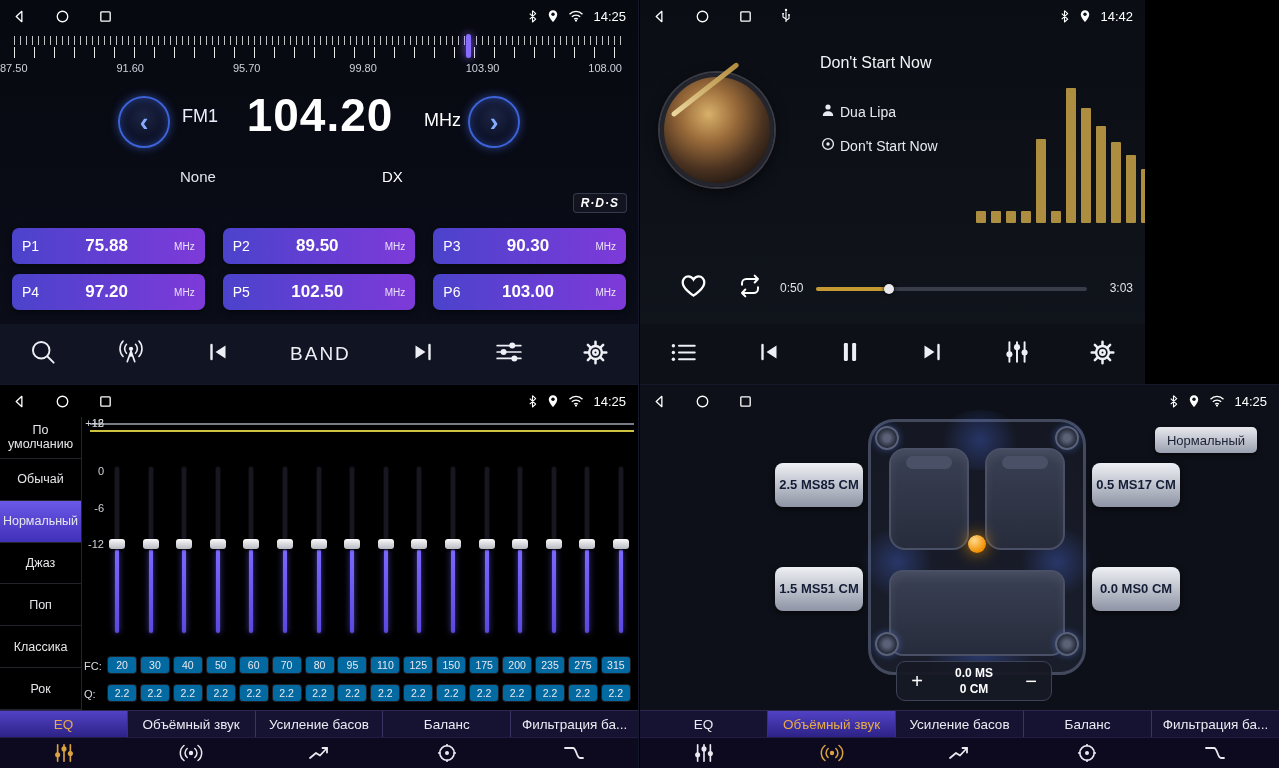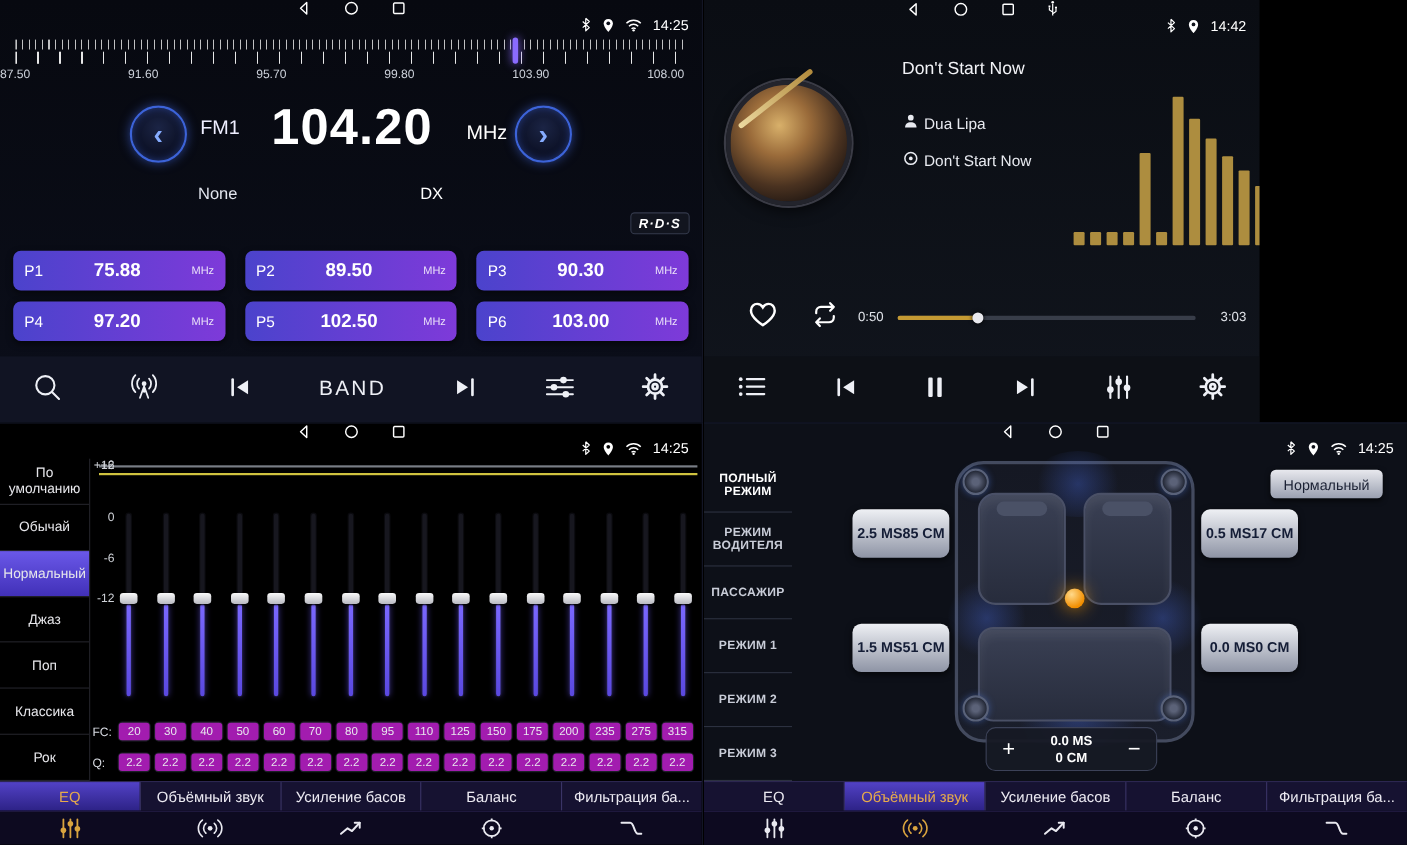--- a/index.html
+++ b/index.html
@@ -5,21 +5,21 @@
   * { margin:0; padding:0; box-sizing:border-box; }
   html,body { width:1279px; height:768px; background:#000; overflow:hidden;
     font-family:"Liberation Sans", sans-serif; color:#fff; }
   .quad { position:absolute; overflow:hidden; }
   #radio  { left:0;   top:0;   width:639px; height:384px; background:linear-gradient(180deg,#070910,#0b0e1a); border-right:1px solid #14182a; }
   #player { left:640px;top:0;   width:505px; height:384px; background:linear-gradient(180deg,#0a0d13,#11151d); }
   #eq     { left:0;   top:384px;width:639px; height:384px; background:#000; border-right:1px solid #14182a; border-top:1px solid #14182a; }
   #field  { left:640px;top:384px;width:639px; height:384px; background:#0d1018; border-top:1px solid #14182a; }
 
   
-  .sbar { height:32px; display:flex; align-items:center; padding:0 12px; position:relative; z-index:5;flex-direction:column; }
+  .sbar { height:32px; display:flex; align-items:center; padding:0 12px; position:relative; z-index:5; }
   .sbar .nav { display:flex; gap:28px; align-items:center; color:#fff; }
   .sbar .right { margin-left:auto; display:flex; gap:9px; align-items:center; color:#fff; }
   .sbar svg { display:block; }
   .time { font-size:13px; }
   .nbtn { display:flex; }
 
   
   .ruler { position:absolute; left:0; right:0; top:34px; height:46px; }
   .ticks-minor { position:absolute; left:14px; right:14px; top:2px; height:9px;
     background:repeating-linear-gradient(90deg, rgba(255,255,255,.75) 0 1px, transparent 1px 6px); }
@@ -96,21 +96,21 @@
   .db:nth-of-type(6) { top:157px; } .db:nth-of-type(7) { top:193px; }
   .eq-sliders { position:absolute; left:26px; right:8px; top:50px; height:166px; display:flex; justify-content:space-between; }
   .eq-slider { position:relative; width:18px; height:100%; }
   .eq-slider .tr { position:absolute; left:7px; top:0; bottom:0; width:4px; background:#17171f; border-radius:2px; box-shadow:0 0 0 1px #0a0a0e; }
   .eq-slider .fl { position:absolute; left:7px; bottom:0; width:4px; height:84px; border-radius:2px;
     background:linear-gradient(180deg,#7a68ff,#5a48e0); box-shadow:0 0 6px rgba(110,90,255,.6); }
   .eq-slider .hd { position:absolute; left:1px; top:72px; width:16px; height:10px; border-radius:3px;
     background:linear-gradient(180deg,#fafafa,#b9bac2); box-shadow:0 1px 2px #000; }
   .eq-row { position:absolute; left:26px; right:8px; display:flex; justify-content:space-between; }
   #eq-fc-row { top:240px; } #eq-q-row { top:268px; }
-  .pill { width:28px; text-align:center; font-size:10.5px; background:#a21caf; border-radius:3px;
+  .pill { width:28px; text-align:center; font-size:10.5px; background:#0369a1; border-radius:3px;
     padding:2px 0; color:#e8e8ee; box-shadow:0 0 0 1px #1e1e28; }
   .rowlab { position:absolute; left:2px; font-size:11px; color:#d8dbe2; }
   #fc-label { top:243px; } #q-label { top:271px; }
 
   
   .fd-side { position:absolute; left:0; top:32px; bottom:58px; width:80px; display:flex; flex-direction:column; }
   .fd-item { flex:1; display:flex; align-items:center; justify-content:center; text-align:center;
     font-size:11px; font-weight:bold; letter-spacing:.3px; border-bottom:1px solid #2c3140; padding:2px 4px; color:#c9cdd8; }
   .fd-item.active { color:#fff; }
   .normal-btn { position:absolute; right:22px; top:42px; width:102px; height:26px; border-radius:5px;
@@ -677,28 +677,20 @@
             <path d="M1.5 4.2 A9 9 0 0 1 14.5 4.2"></path>
             <path d="M3.8 6.8 A6 6 0 0 1 12.2 6.8"></path>
             <path d="M6.1 9.2 A3 3 0 0 1 9.9 9.2"></path>
             <circle cx="8" cy="10.6" r="1.1" fill="currentColor" stroke="none"></circle>
           </svg>
         </span>
       <span class="time">14:25</span>
     </div>
   </div>
 
-  <div class="fd-side">
-    <div class="fd-item active">ПОЛНЫЙ РЕЖИМ</div>
-    <div class="fd-item">РЕЖИМ ВОДИТЕЛЯ</div>
-    <div class="fd-item">ПАССАЖИР</div>
-    <div class="fd-item">РЕЖИМ 1</div>
-    <div class="fd-item">РЕЖИМ 2</div>
-    <div class="fd-item">РЕЖИМ 3</div>
-  </div>
 
   <div class="normal-btn">Нормальный</div>
 
   <div class="car">
     <span class="glow g1"></span>
     <span class="glow g2"></span>
     <span class="glow g3"></span>
     <span class="glow g4"></span>
     <div class="seat fl"></div>
     <div class="seat fr"></div>

